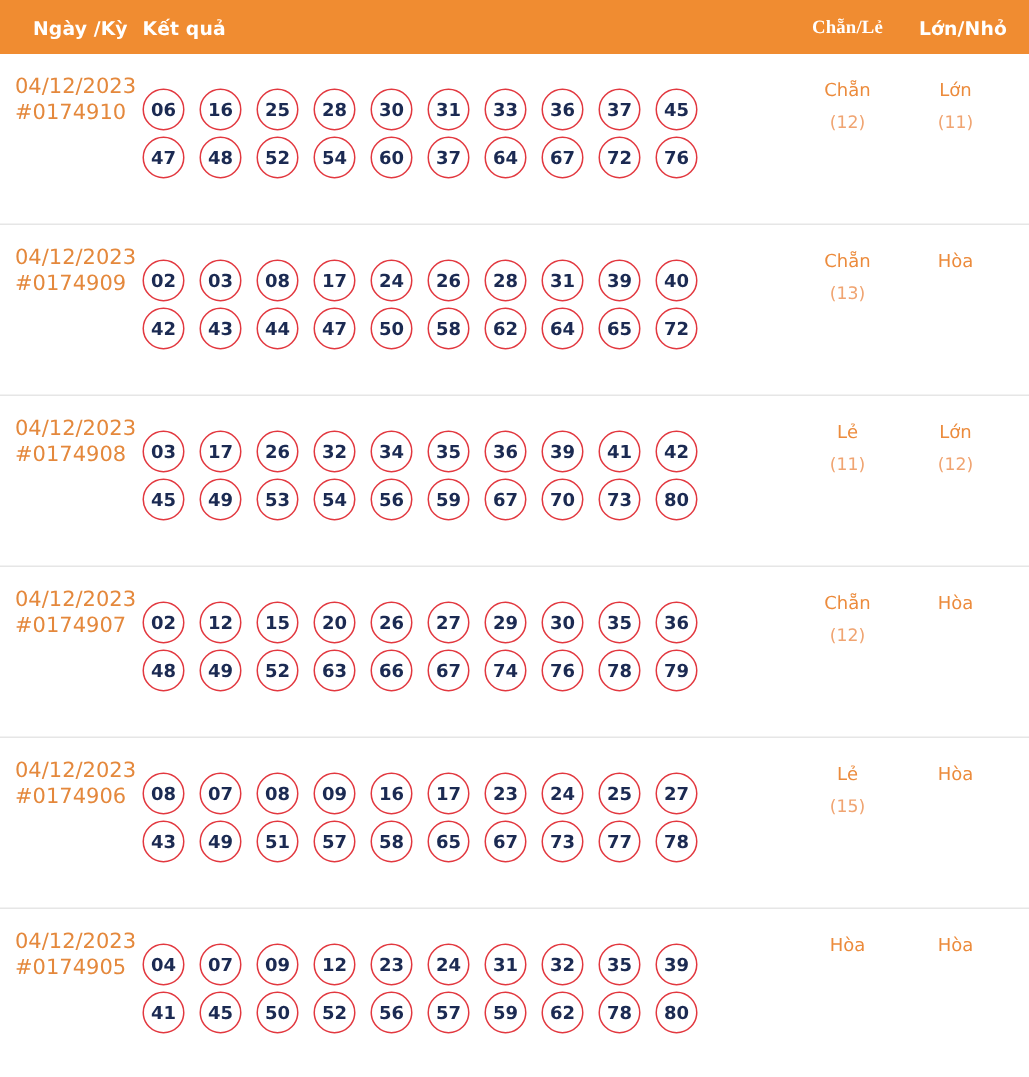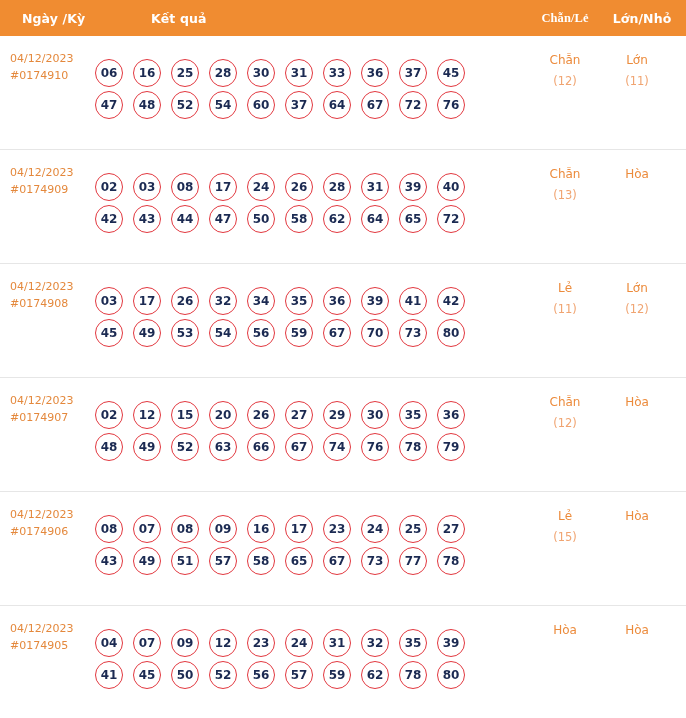--- a/index.html
+++ b/index.html
@@ -25,22 +25,22 @@
   .table-header {
     display: flex;
     align-items: center;
     height: 36px;
     background: #f08c31;
     color: #ffffff;
     font-size: 12.5px;
     font-weight: 700;
     letter-spacing: .1px;
   }
-  .col-date    { width: 95px; padding-left: 10px; box-sizing: border-box; margin-left: 12px; }
-  .col-result  { flex: 1 1 auto; margin-left: 44px; }
+  .col-date    { width: 95px; padding-left: 22px; box-sizing: border-box; }
+  .col-result  { flex: 1 1 auto; }
   .col-oddeven { width: 70px; text-align: center; }
   .col-bigsmall{ width: 75px; text-align: center; }
   .table-header .col-oddeven { width: 78px; font-family: Liberation Serif, serif; }
   .table-header .col-bigsmall { width: 82px; padding-right: 6px; box-sizing: border-box; }
 
   
   .row {
     display: flex;
     align-items: flex-start;
     border-bottom: 1px solid #e6e6e6;
@@ -48,21 +48,21 @@
     box-sizing: border-box;
     background: #fff;
   }
   .row:last-child { border-bottom: none; }
 
   .cell-date {
     width: 95px;
     padding: 14px 0 0 10px;
     box-sizing: border-box;
     color: #e4883c;
-    font-size: 11px;
+    font-size: 14px;
     line-height: 17px;
     white-space: nowrap;
   }
   .cell-date .date-id { display: block; }
 
   .cell-result {
     flex: 1 1 auto;
     padding-top: 23px;
   }
   .ball-line {

